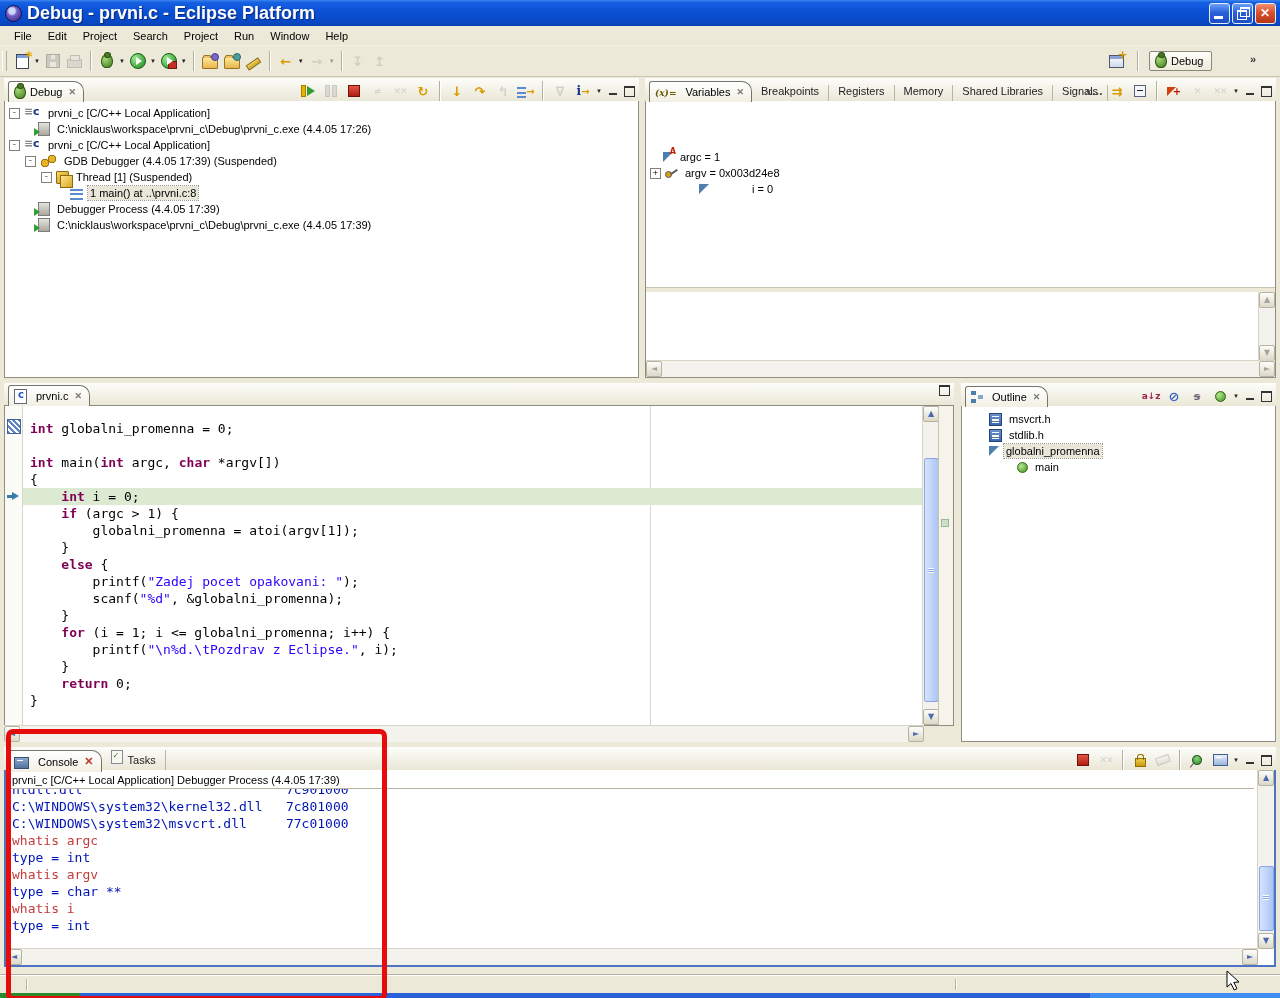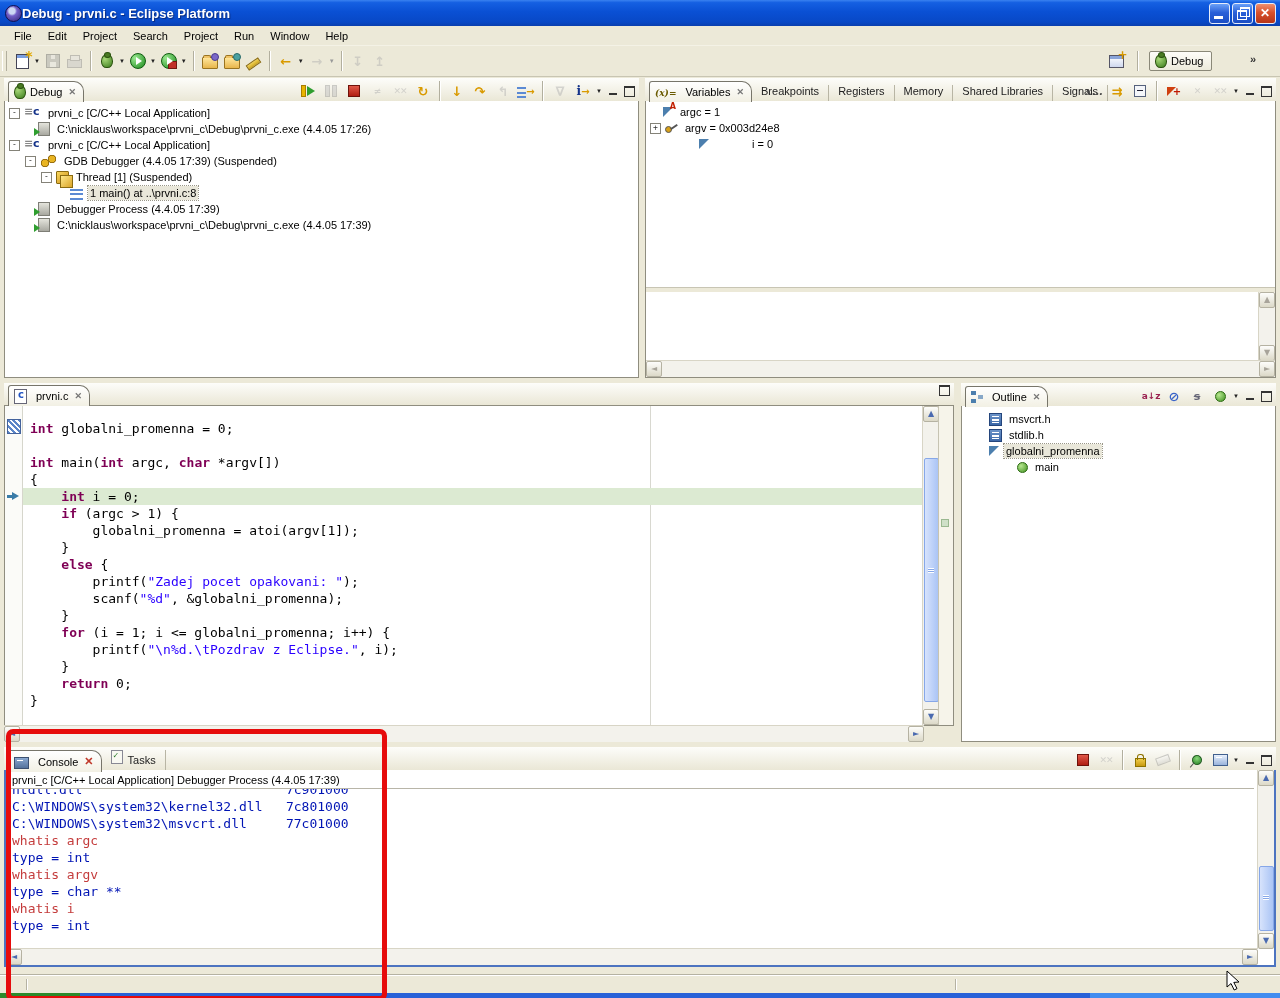--- a/index.html
+++ b/index.html
@@ -3,21 +3,21 @@
 <meta charset="utf-8">
 <style>
   html,body{margin:0;padding:0}
   body{width:1280px;height:998px;position:relative;background:#ece9d8;
        font-family:"Liberation Sans",sans-serif;font-size:11px;color:#000;overflow:hidden}
   .abs{position:absolute}
   
   #titlebar{left:0;top:0;width:1280px;height:26px;
     background:linear-gradient(180deg,#3a82f0 0%,#1560e2 10%,#0a50d4 45%,#0848c6 85%,#0a3fae 100%);
     display:flex;align-items:center;padding-left:5px;box-sizing:border-box}
-  #titletext{color:#fff;font-weight:bold;font-size:13px;text-shadow:1px 1px 1px #0a2a7a}
+  #titletext{color:#fff;font-weight:bold;font-size:18px;margin-left:5px;text-shadow:1px 1px 1px #0a2a7a}
   .capbtns{position:absolute;right:4px;top:3px;display:flex;gap:2px}
   .capbtn{width:21px;height:21px;border-radius:3px;border:1px solid #e6ecfa;box-sizing:border-box;
     background:linear-gradient(180deg,#6aa0f8,#2a60d8 45%,#1b4ec4);position:relative}
   .capbtn.close{background:linear-gradient(180deg,#f09070,#d8512c 45%,#b63518)}
   .capbtn.min::after{content:"";position:absolute;left:4px;bottom:4px;width:9px;height:3px;background:#fff}
   .capbtn.rest::after{content:"";position:absolute;left:4px;top:6px;width:8px;height:7px;border:1px solid #fff;border-top-width:2px;background:transparent}
   .capbtn.rest::before{content:"";position:absolute;left:7px;top:3px;width:8px;height:7px;border:1px solid #fff;border-top-width:2px}
   .capbtn.close::after{content:"\2715";color:#fff;font-weight:bold;font-size:12px;position:absolute;left:4px;top:2px}
   .eclipse-logo{width:17px;height:17px;border-radius:50%;
     background:radial-gradient(circle at 6px 5px,#cdd8f4 0 3px,#7460c8 5px,#2a2070 14px);
@@ -365,21 +365,21 @@
       <span class="tbtn dis">
           <span class="g gry xx">✕✕</span>
         </span>
       <span class="dd">▼</span>
       <span class="vminmax mn"></span>
       <span class="vminmax mx"></span>
     </span>
   </div>
   <div class="vcontent">
     <div id="variables-tree" style="position:absolute;left:0;right:0;top:0;height:186px;background:#fff;padding-top:3px">
-        <div class="trow" style="padding-left: 4px;"><span class="expgap"></span><span class="ic ti-var argmark"></span><span class="tl">argc = 1</span></div>
+        <div class="trow" style="padding-left: 4px; margin-top: 45px;"><span class="expgap"></span><span class="ic ti-var argmark"></span><span class="tl">argc = 1</span></div>
         <div class="trow" style="padding-left: 4px;"><span class="expbox">+</span><span class="ic ti-pointer argmark"></span><span class="tl">argv = 0x003d24e8</span></div>
         <div class="trow" style="padding-left: 4px; gap: 36px;"><span class="expgap"></span><span class="ic ti-var"></span><span class="tl">i = 0</span></div>
       </div>
     <div style="position:absolute;left:0;right:0;top:186px;height:5px;background:#ece9d8;border-top:1px solid #c8c5b4"></div>
     <div style="position:absolute;left:0;right:0;top:191px;bottom:16px;background:#fff">
       <div class="sbtrack-v" style="right:0;top:0;bottom:0">
         <span class="sbbtn disb" style="top:0;left:0">▲</span>
         <span class="sbbtn disb" style="bottom:0;left:0">▼</span>
       </div>
     </div>

